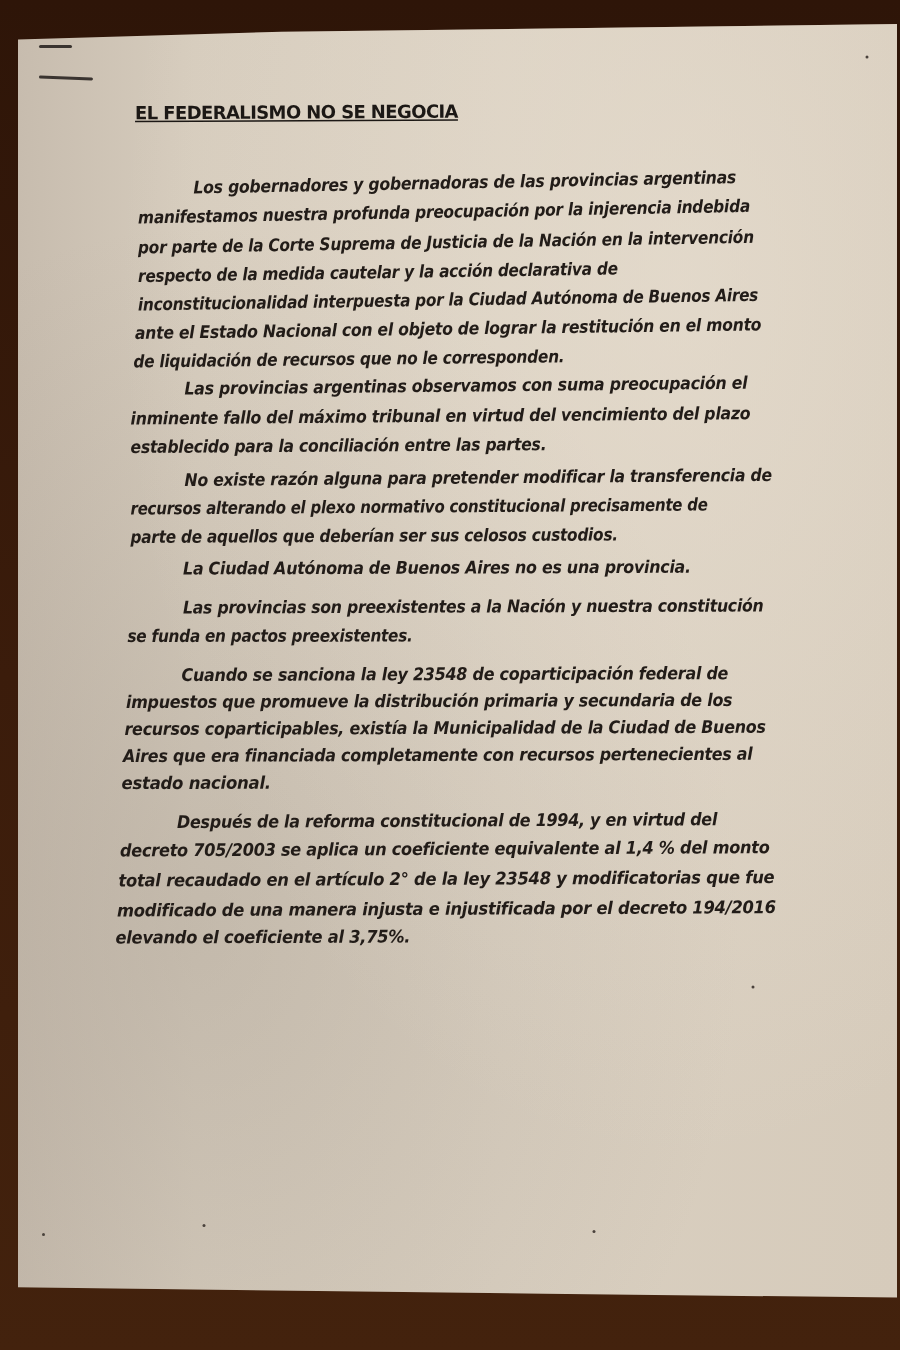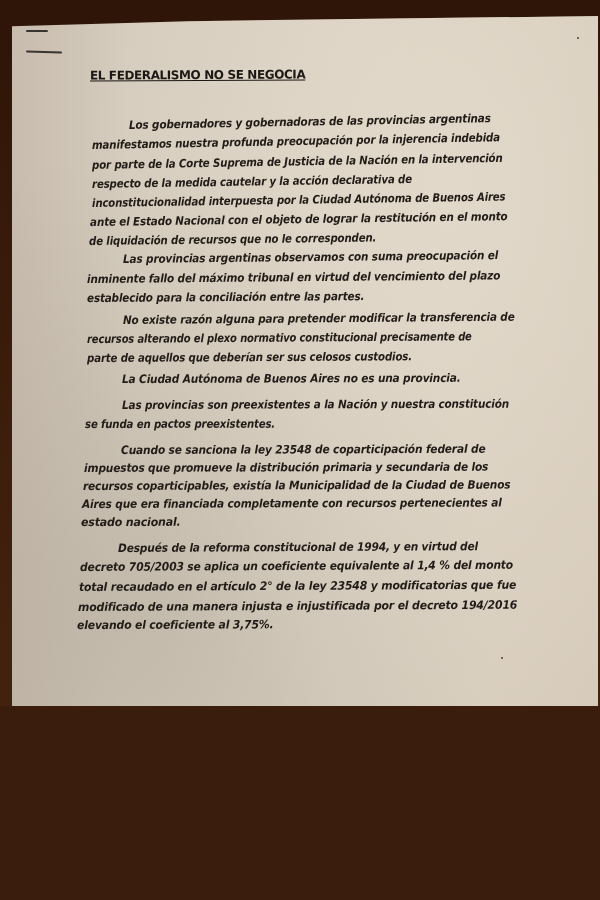--- a/index.html
+++ b/index.html
@@ -6,21 +6,21 @@
       margin: 0;
       padding: 0;
       width: 600px;
       height: 900px;
       overflow: hidden;
       background: #3a1d0c;
     }
     .scene {
       position: relative;
       width: 600px;
-      height: 706px;
+      height: 900px;
       background: linear-gradient(180deg, #2e1508 0%, #3b1c0b 50%, #43220d 100%);
       overflow: hidden;
     }
     .paper {
       position: absolute;
       left: 12px;
       top: 16px;
       width: 586px;
       height: 862px;
       background:

